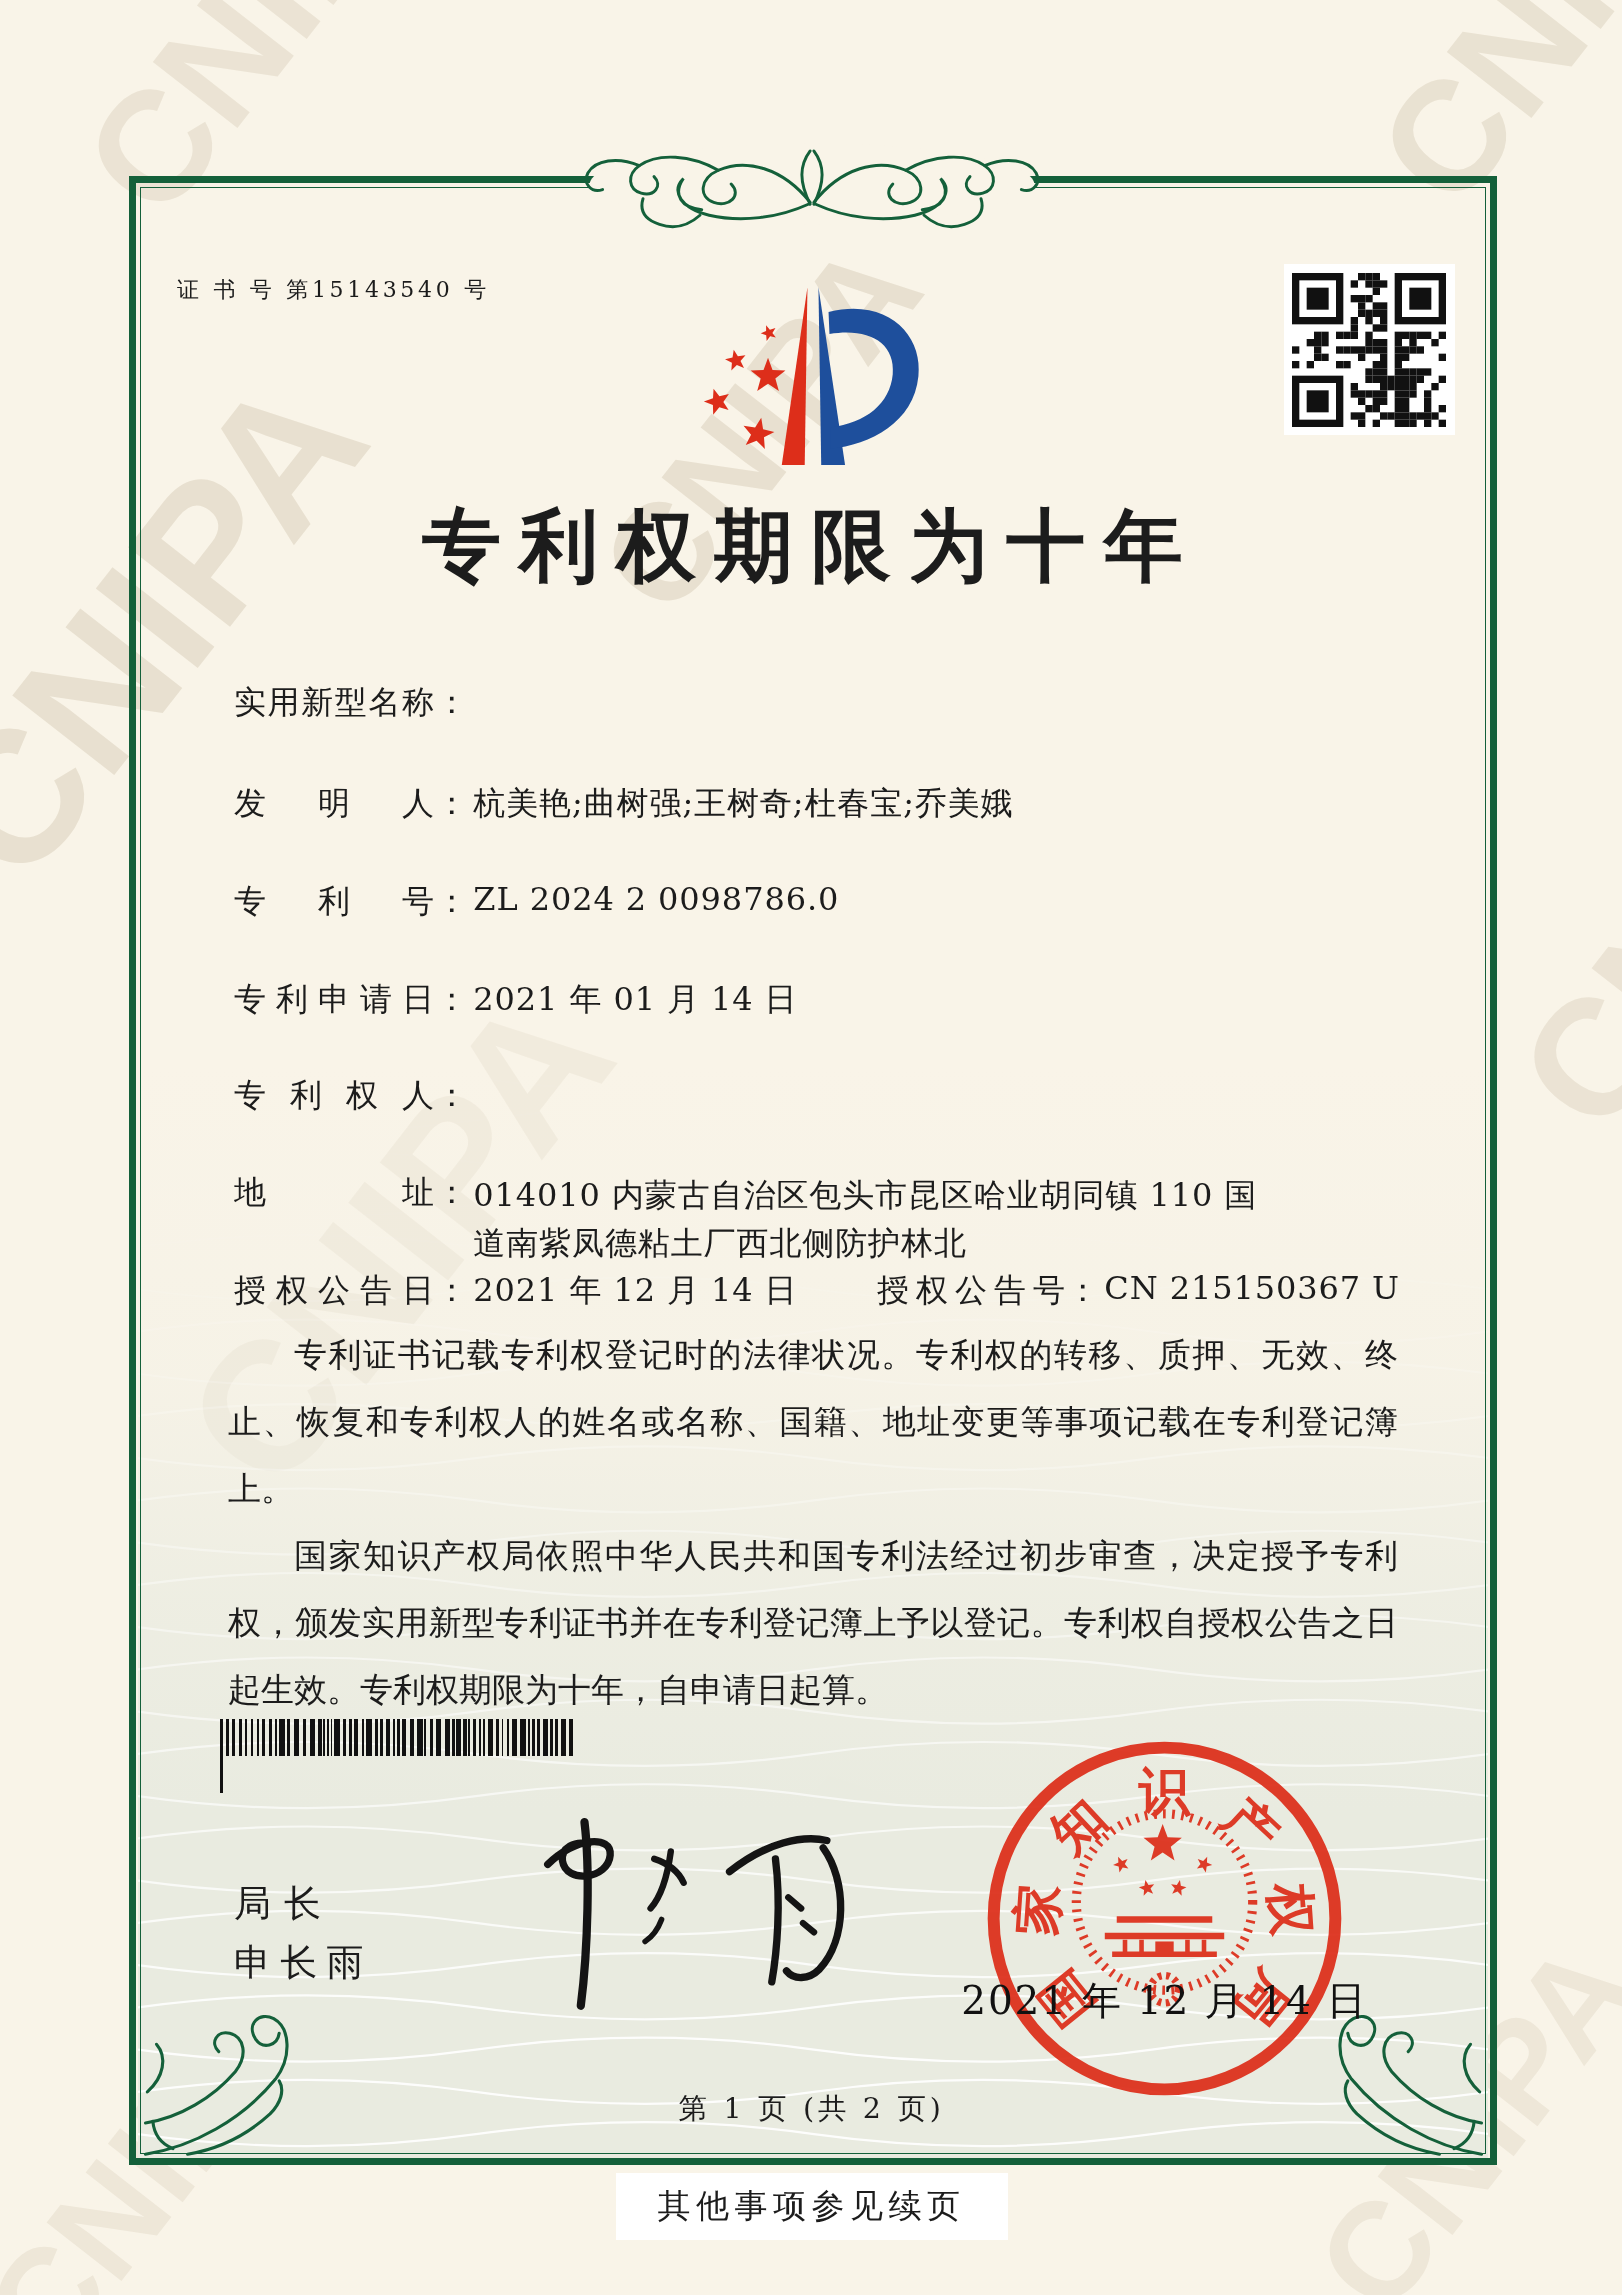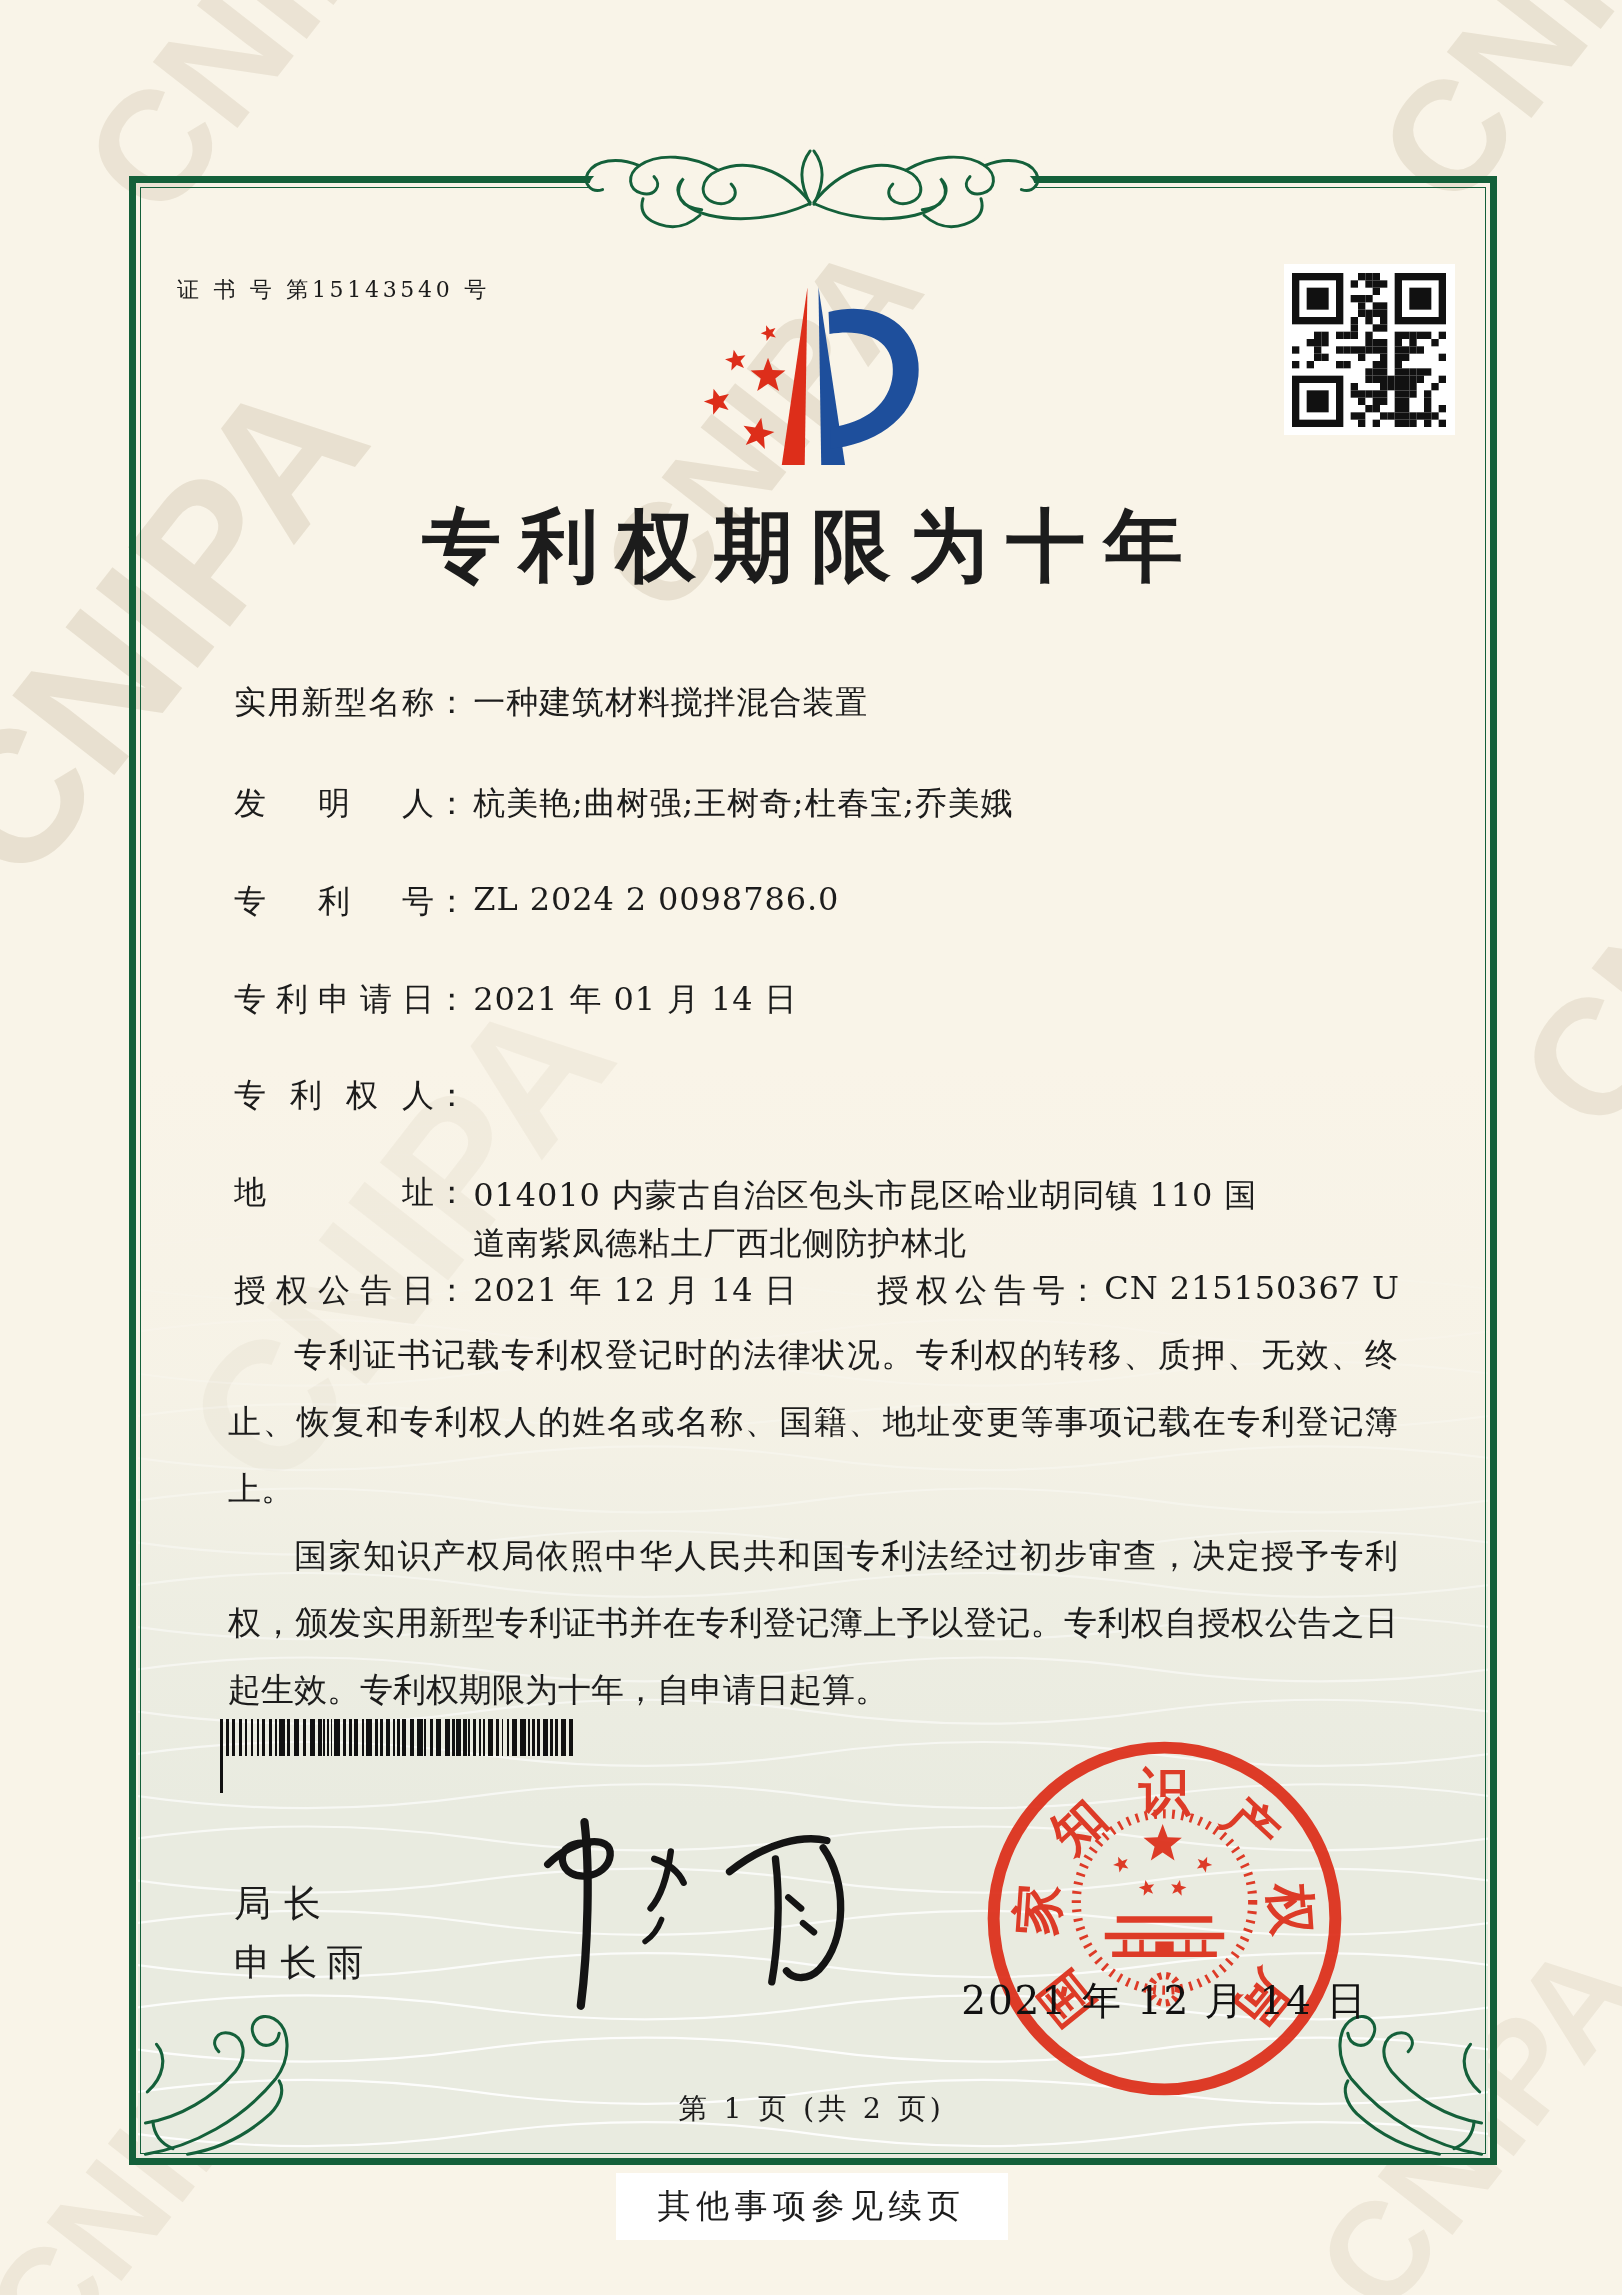--- a/index.html
+++ b/index.html
@@ -332,21 +332,20 @@
     <div class="frow" style="top: 681px;">
       <span class="flabel spread">
         <span>实</span>
         <span>用</span>
         <span>新</span>
         <span>型</span>
         <span>名</span>
         <span>称</span>
       </span>
       <span class="fcolon">：</span>
-      <span class="fvalue">一种建筑材料搅拌混合装置</span>
     </div>
     <div class="frow" style="top: 782px;">
       <span class="flabel spread">
         <span>发</span>
         <span>明</span>
         <span>人</span>
       </span>
       <span class="fcolon">：</span>
       <span class="fvalue">杭美艳;曲树强;王树奇;杜春宝;乔美娥</span>
     </div>

